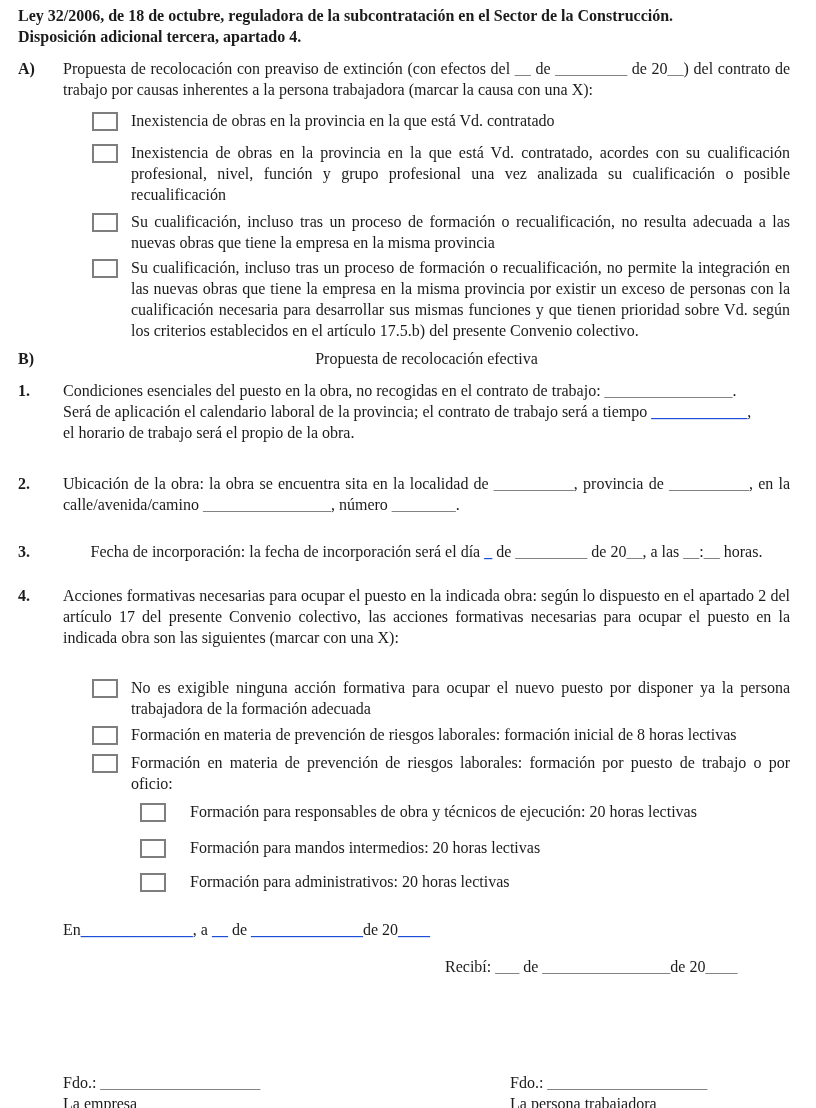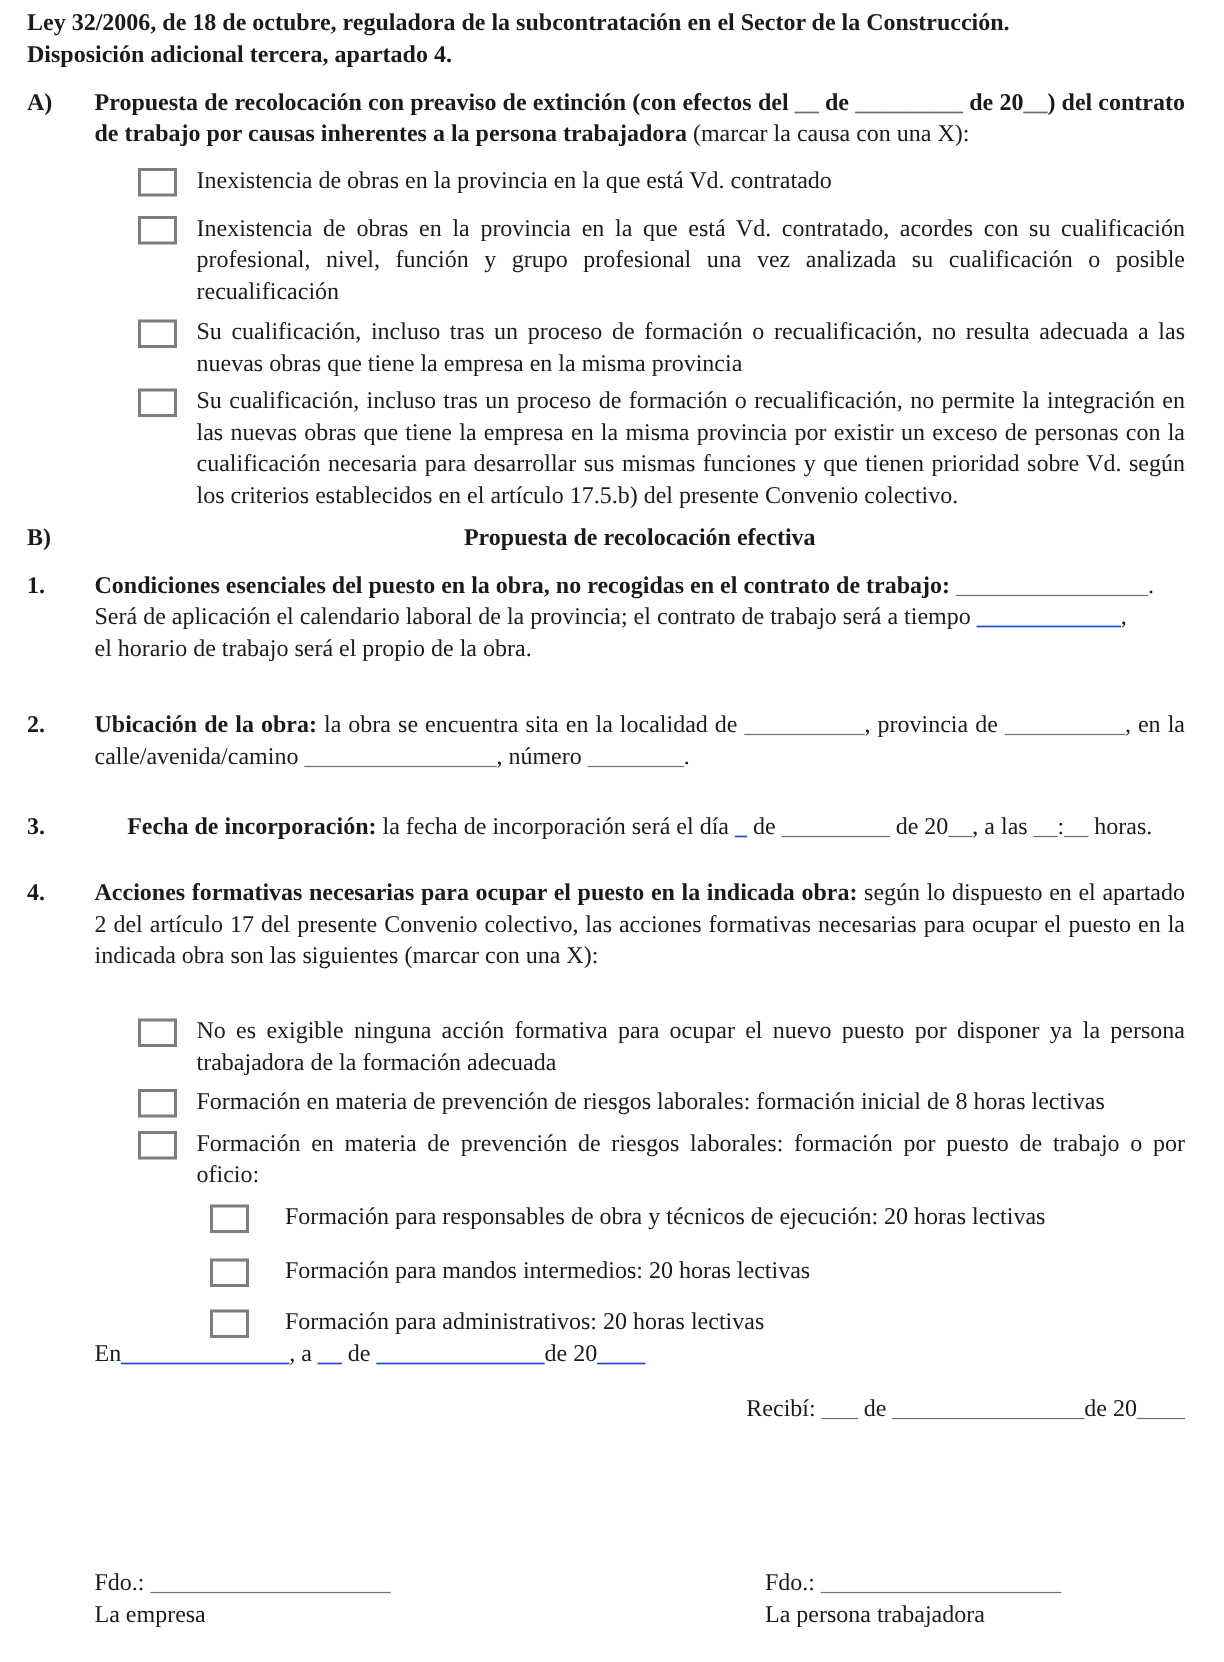--- a/index.html
+++ b/index.html
@@ -11,33 +11,33 @@
     background:#ffffff;
     font-family:"Liberation Serif","DejaVu Serif",serif;
     font-size:16px; line-height:21px;
     color:#1b1b1b;
     overflow:hidden;
   }
   .title-block { text-align:left; font-weight:700; }
   .row { display:flex; align-items:flex-start; }
   .num { flex:0 0 45px; font-weight:700; }
   .body { flex:1; text-align:justify; }
-  .b { font-weight:700; }
+  .b { font-weight:400; }
   .blank { color:#6e6e6e; }
   .blankb { font-weight:700; color:#1d4ed8; }
   .cbrow { display:flex; align-items:flex-start; margin-left:74px;justify-content:center; }
   .cbrow .cb {
     flex:0 0 22px; width:22px; height:15px;
     border:2px solid #7e7e7e; background:#fff; margin-top:2px;
   }
   .cbrow .lbl { flex:1; margin-left:13px; text-align:justify; }
   .subrow { margin-left:122px; }
   .subrow .lbl { margin-left:24px; text-align:left; }
   .dateline { margin-left:45px; }
-  .recibiline { margin-left:427px;text-align:right; }
+  .recibiline { margin-left:427px; }
   .sigs { display:flex; margin-left:45px; }
   .sig-left { flex:0 0 447px; }
   .sig-right { flex:1; }
 </style>
 </head>
 <body>
 
 <div class="page">
 
   <div class="title-block">
@@ -111,21 +111,21 @@
   </div>
   <div class="cbrow subrow" style="margin-top:15px">
     <span class="cb"></span>
     <span class="lbl">Formación para mandos intermedios: 20 horas lectivas</span>
   </div>
   <div class="cbrow subrow" style="margin-top:13px">
     <span class="cb"></span>
     <span class="lbl">Formación para administrativos: 20 horas lectivas</span>
   </div>
 
-  <div class="dateline" style=""><span>En</span><span class="blankb">______________</span><span>, a </span><span class="blankb">__</span><span> de </span><span class="blankb">______________</span><span>de 20</span><span class="blankb">____</span></div>
+  <div class="dateline" style="margin-top:27px"><span>En</span><span class="blankb">______________</span><span>, a </span><span class="blankb">__</span><span> de </span><span class="blankb">______________</span><span>de 20</span><span class="blankb">____</span></div>
 
   <div class="recibiline" style="margin-top:16px"><span>Recibí: </span><span class="blank">___</span><span> de </span><span class="blank">________________</span><span>de 20</span><span class="blank">____</span></div>
 
   <div class="sigs" style="margin-top:95px">
     <div class="sig-left">
       <div><span>Fdo.: </span><span class="blank">____________________</span></div>
       <div>La empresa</div>
     </div>
     <div class="sig-right">
       <div><span>Fdo.: </span><span class="blank">____________________</span></div>

